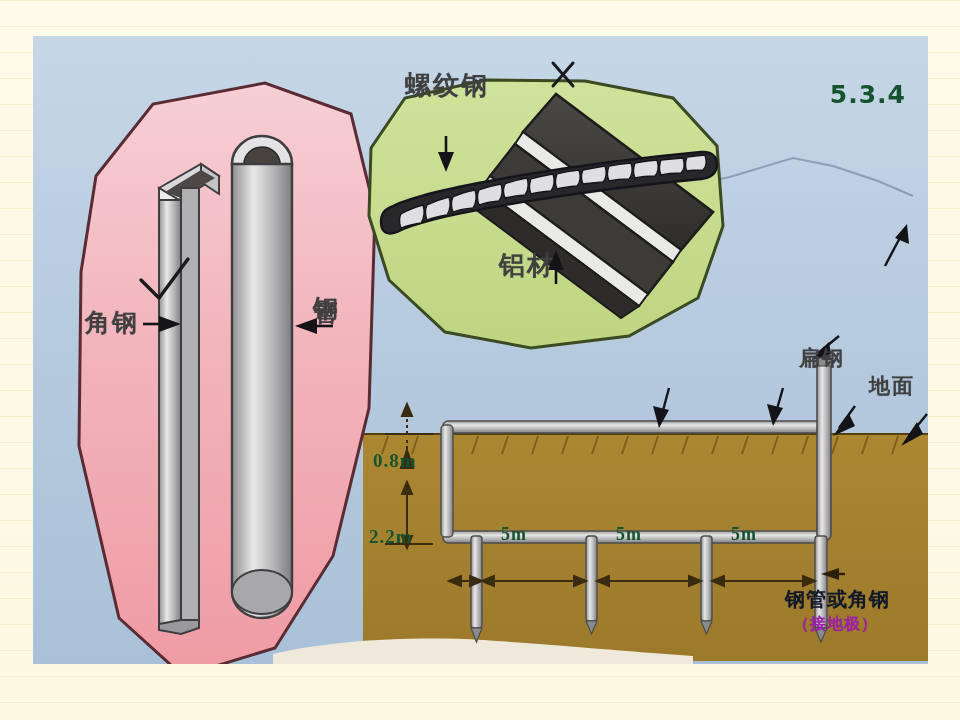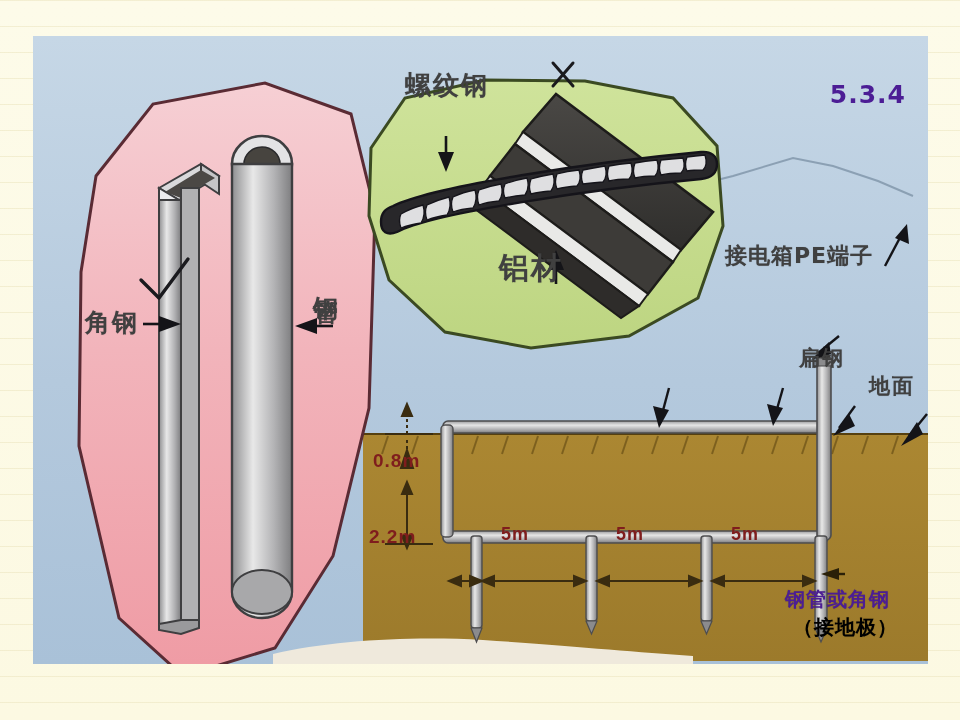--- a/index.html
+++ b/index.html
@@ -45,30 +45,30 @@
     color: #404040;
     white-space: nowrap;
     letter-spacing: 2px;
     text-shadow: 0 0 1px rgba(0,0,0,0.25);
   }
   .lbl-v {
     writing-mode: vertical-rl;
     letter-spacing: 4px;
   }
   .mono {
-    font-family: Liberation Sans, sans-serif;
+    font-family: Liberation Serif, serif;
     font-weight: 700;
-    color: #7f1d1d;
+    color: #14532d;
     letter-spacing: 1px;
   }
   .sec {
     position:absolute;
     font-family: "DejaVu Sans", "Liberation Sans", sans-serif;
     font-weight: 700;
-    color: #4c1d95;
+    color: #14532d;
     font-size: 25px;
     letter-spacing: 1px;
   }
 </style>
 </head>
 <body>
 
 <div id="slide-bg"></div>
 
 <div id="figure">
@@ -303,32 +303,31 @@
   </svg>
 
   <div class="sec" style="right:22px; top:44px;">5.3.4</div>
 
   <div class="lbl" style="left:36px; top:270px; font-size:25px;margin-left:16px;">角钢</div>
 
   <div class="lbl lbl-v" style="left:276px; top:240px; font-size:25px;">钢管</div>
 
   <div class="lbl" style="left:372px; top:32px; font-size:26px;">螺纹钢</div>
 
-  <div class="lbl" style="left:466px; top:212px; font-size:30px;">铝材</div>
-
-  <div class="lbl" style="left:692px; top:205px; font-size:22px; letter-spacing:1px;">接电箱PE端子</div>
+  <div class="lbl" style="left:466px; top:212px; font-size:26px;">铝材</div>
+
 
 
   <div class="lbl" style="left:766px; top:308px; font-size:21px;text-align:center;">扁钢</div>
 
   <div class="lbl" style="left:836px; top:336px; font-size:21px;">地面</div>
 
-  <div class="lbl" style="left:752px; top:550px; font-size:20px; letter-spacing:1px; color:#4c1d95;">钢管或角钢</div>
-
-  <div class="lbl" style="left:760px; top:578px; font-size:20px; letter-spacing:1px; color:#000000;">（接地极）</div>
+  <div class="lbl" style="left:752px; top:550px; font-size:20px; letter-spacing:1px; color:#0f172a;">钢管或角钢</div>
+
+  <div class="lbl" style="left:760px; top:578px; font-size:16px; letter-spacing:1px; color:#a21caf;">（接地极）</div>
 
   <div class="mono" style="position:absolute; left:340px; top:414px; font-size:19px;">0.8m</div>
 
   <div class="mono" style="position:absolute; left:336px; top:490px; font-size:19px;">2.2m</div>
 
   <div class="mono" style="position:absolute; left:468px; top:488px; font-size:18px;">5m</div>
 
   <div class="mono" style="position:absolute; left:583px; top:488px; font-size:18px;">5m</div>
 
   <div class="mono" style="position:absolute; left:698px; top:488px; font-size:18px;">5m</div>

